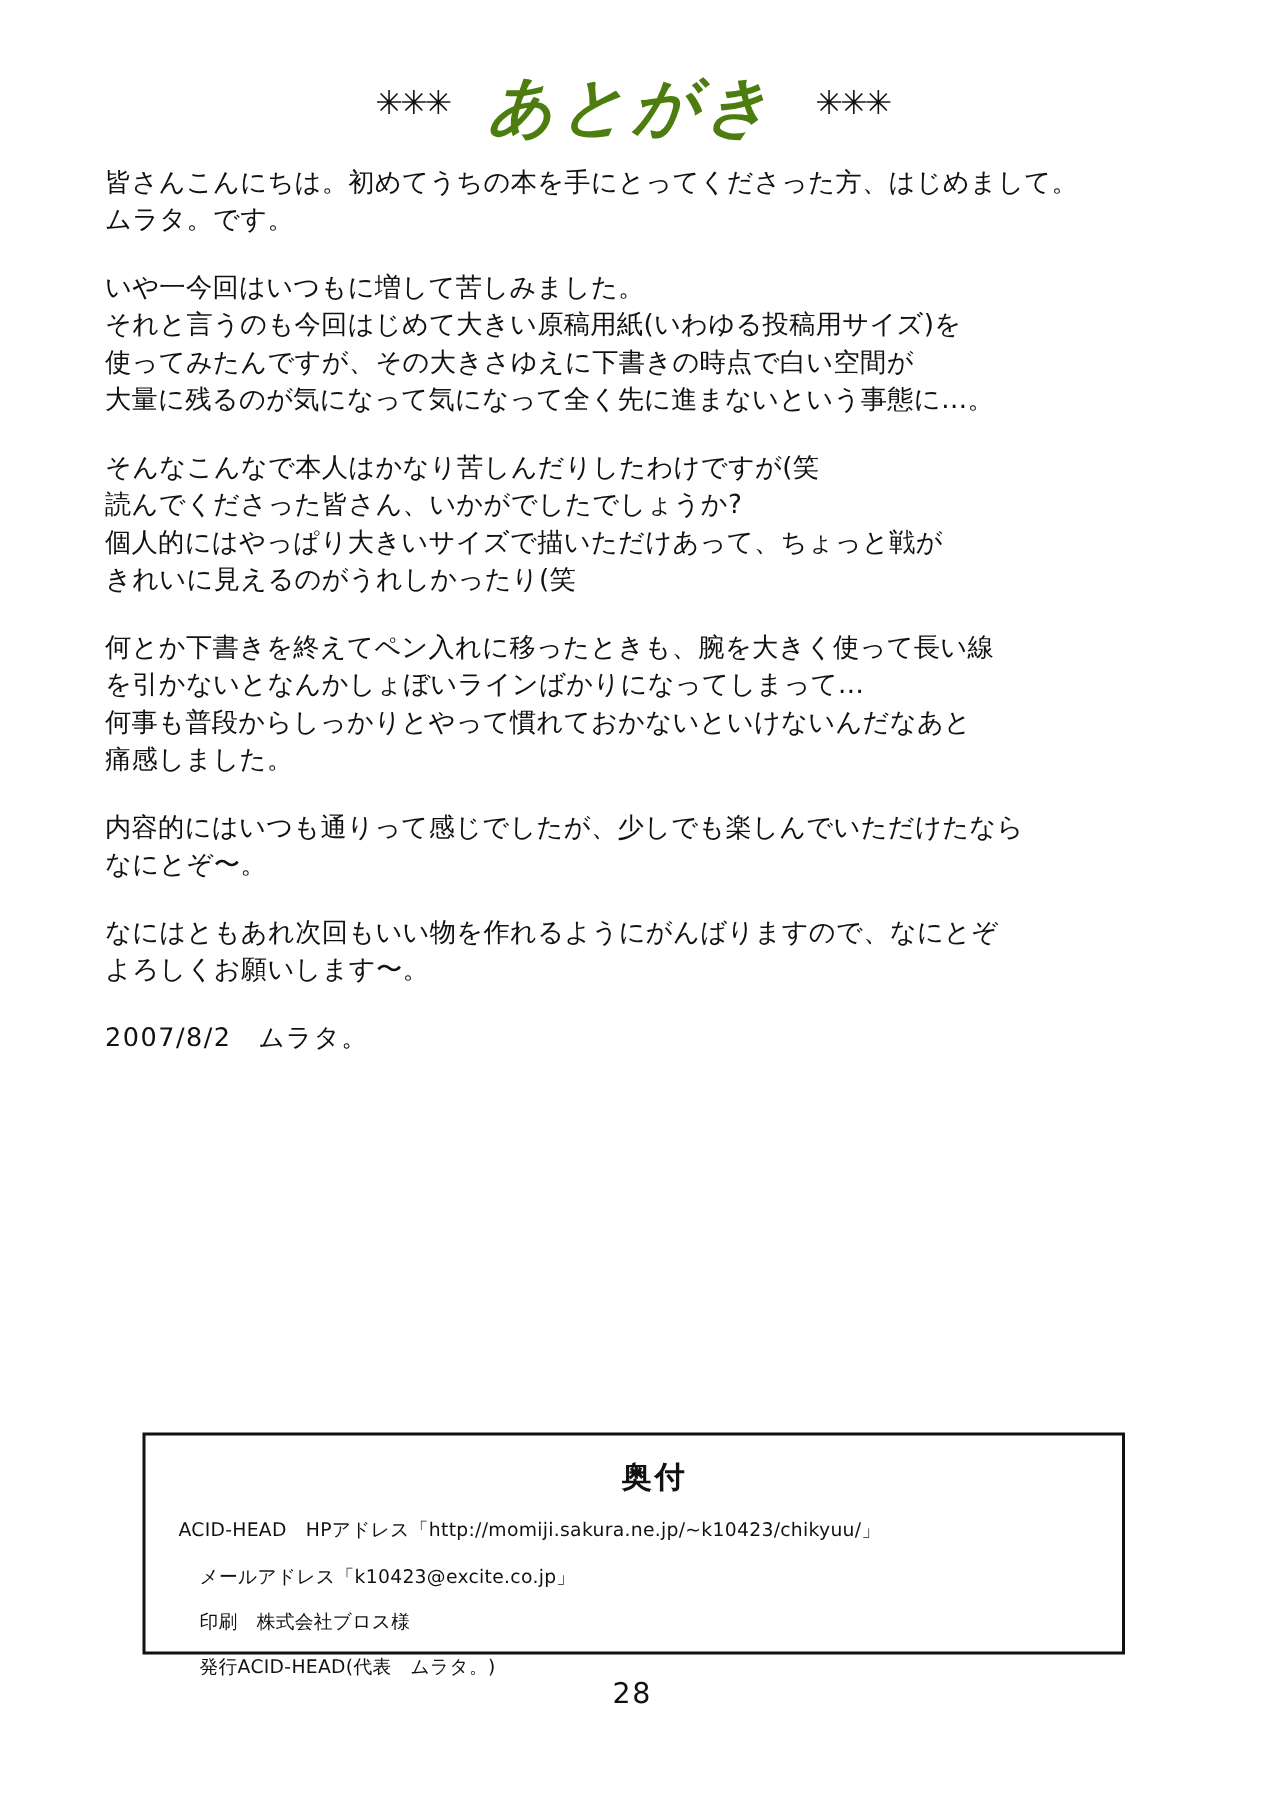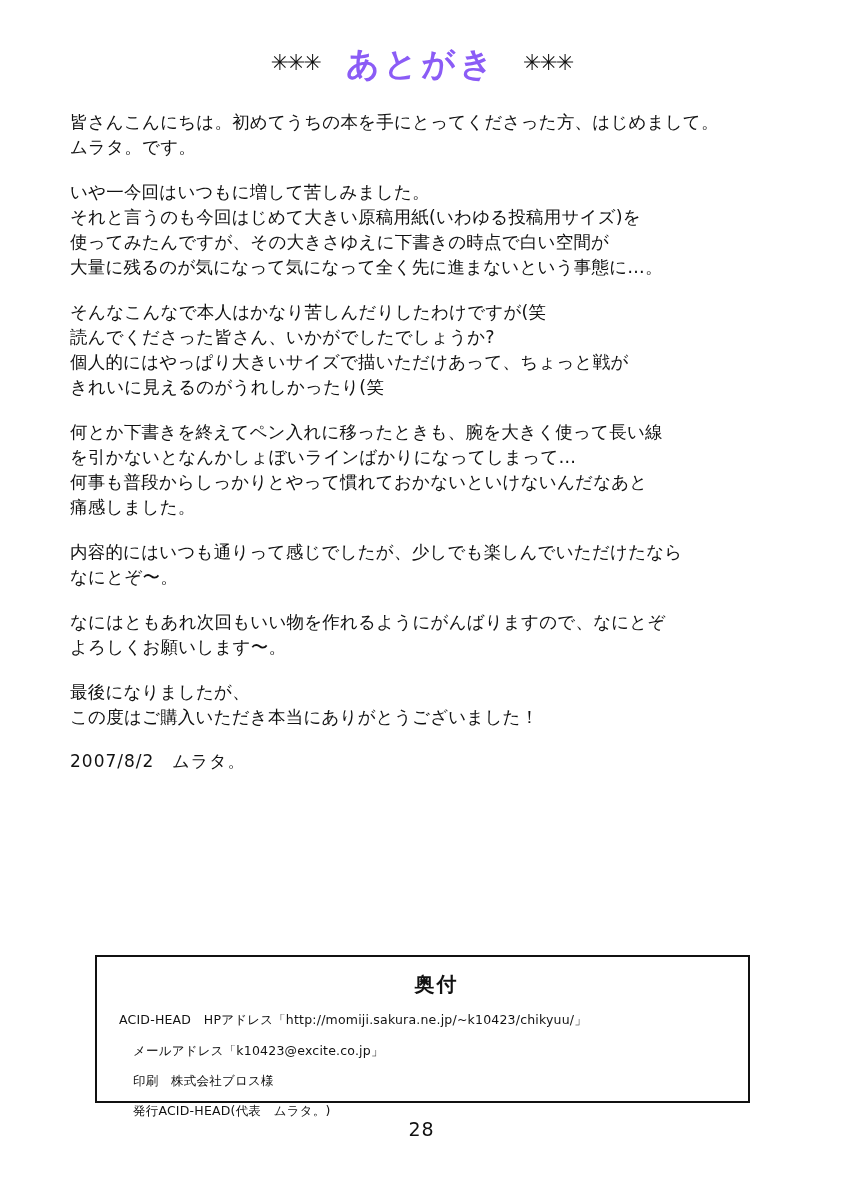--- a/index.html
+++ b/index.html
@@ -27,24 +27,25 @@
     gap: 26px;
   }
   .title-orn {
     font-size: 22px;
     letter-spacing: -2px;
     font-weight: bold;
     color: #111;
     transform: translateY(-2px);
   }
   .title-text {
-    font-size: 33px;
+    font-size: 43px;
     font-weight: bold;
     letter-spacing: 4px;
-    color: #8b5cf6;
+    color: #4d7c0f;
+    font-style: italic;
   }
   .body-text {
     position: absolute;
     left: 70px;
     top: 110px;
     width: 710px;
   }
   .para {
     font-size: 17.5px;
     line-height: 25px;
@@ -132,22 +133,20 @@
 個人的にはやっぱり大きいサイズで描いただけあって、ちょっと戦が
 きれいに見えるのがうれしかったり(笑</p>
     <p class="para">何とか下書きを終えてペン入れに移ったときも、腕を大きく使って長い線
 を引かないとなんかしょぼいラインばかりになってしまって…
 何事も普段からしっかりとやって慣れておかないといけないんだなあと
 痛感しました。</p>
     <p class="para">内容的にはいつも通りって感じでしたが、少しでも楽しんでいただけたなら
 なにとぞ〜。</p>
     <p class="para">なにはともあれ次回もいい物を作れるようにがんばりますので、なにとぞ
 よろしくお願いします〜。</p>
-    <p class="para tight">最後になりましたが、
-この度はご購入いただき本当にありがとうございました！</p>
     <div class="sign">2007/8/2　ムラタ。</div>
   </div>
 
   <div class="colophon">
     <div class="colophon-title">奥付</div>
     <div class="colophon-lines">
       <div class="c-line">ACID-HEAD　HPアドレス「http://momiji.sakura.ne.jp/~k10423/chikyuu/」</div>
       <div class="c-line indent">メールアドレス「k10423@excite.co.jp」</div>
       <div class="c-line indent2">印刷　株式会社ブロス様</div>
       <div class="c-line indent2">発行ACID-HEAD(代表　ムラタ。)</div>

